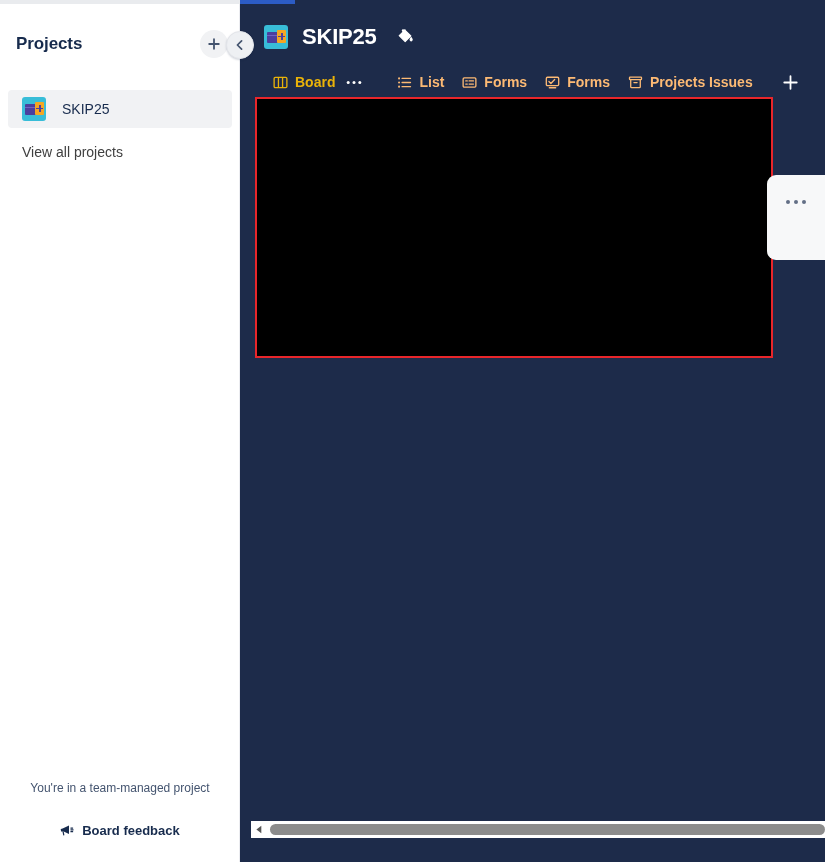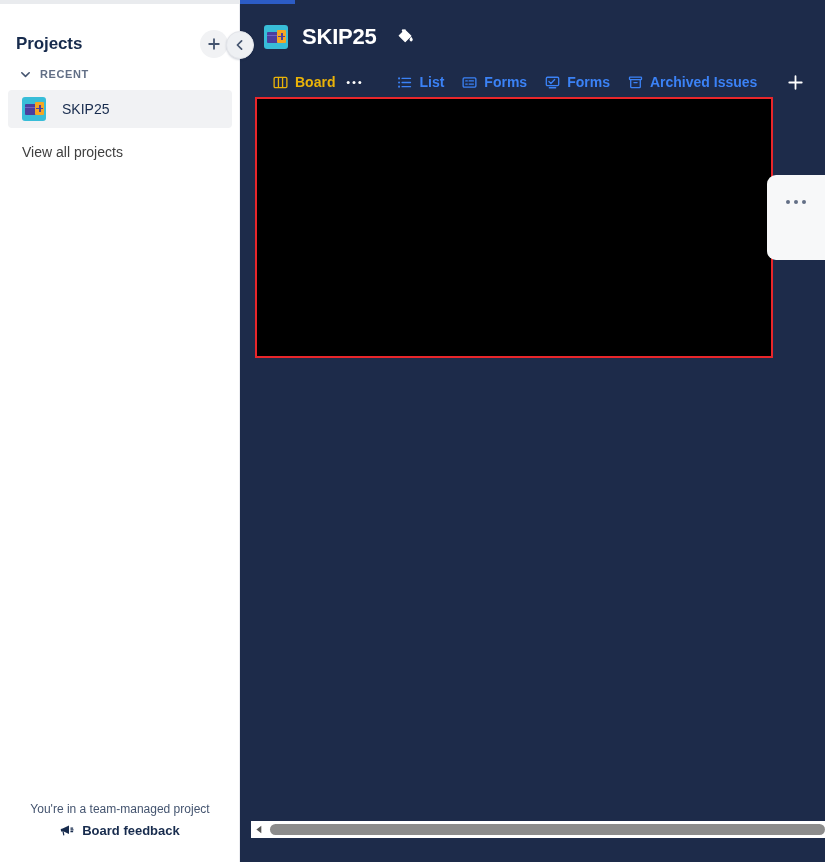--- a/index.html
+++ b/index.html
@@ -191,21 +191,21 @@
 
   .sidebar-footer {
     position: absolute;
     bottom: 20px; left: 0;
     width: 240px;
     text-align: center;
   }
   .team-managed {
     font-size: 12px;
     color: #44546f;
-    margin-bottom: 7px;
+    margin-bottom: 28px;
   }
   .give-feedback {
     display: inline-flex;
     align-items: center;
     gap: 7px;
     font-size: 13px;
     font-weight: 700;
     color: #172b4d;
     cursor: pointer;
   }
@@ -252,21 +252,21 @@
     gap: 0px;
   }
   .tab {
     display: flex;
     align-items: center;
     gap: 7px;
     height: 32px;
     padding: 0 9px;
     font-size: 14px;
     font-weight: 700;
-    color: #3b82f6;
+    color: #fdba74;
     cursor: pointer;
     position: relative;
     white-space: nowrap;
   }
   .tab.active { color: #eab308; justify-content: flex-end; }
   .tab.active::after {
     content: "";
     position: absolute;
     left: 4px; right: 4px;
     bottom: -2px;
@@ -391,28 +391,20 @@
         </svg>
       </button>
     </div>
 
     <div class="collapse-btn">
       <svg width="12" height="12" viewBox="0 0 12 12">
         <path d="M7.6 1.8L3.4 6l4.2 4.2" fill="none" stroke="#44546f" stroke-width="1.7" stroke-linecap="round" stroke-linejoin="round"></path>
       </svg>
     </div>
 
-    <div class="section-head">
-      <span class="section-chevron">
-        <svg width="11" height="11" viewBox="0 0 11 11">
-          <path d="M1.8 3.8L5.5 7.4 9.2 3.8" fill="none" stroke="#44546f" stroke-width="1.6" stroke-linecap="round" stroke-linejoin="round"></path>
-        </svg>
-      </span>
-      <span class="section-label">RECENT</span>
-    </div>
 
     <div class="project-item">
       <span class="proj-icon">
         <span class="bar"></span>
         <span class="sq"></span>
         <span class="plus-v"></span>
         <span class="plus-h"></span>
       </span>
       <span class="project-label">SKIP25</span>
     </div>
@@ -498,21 +490,21 @@
         </svg>
         <span>Forms</span>
       </div>
 
       <div class="tab">
         <svg width="15" height="15" viewBox="0 0 16 16">
           <rect x="1.6" y="2.2" width="12.8" height="2.8" rx="0.7" fill="none" stroke="currentColor" stroke-width="1.4"></rect>
           <path d="M2.9 5.2v7.3a1 1 0 001 1h8.2a1 1 0 001-1V5.2" fill="none" stroke="currentColor" stroke-width="1.4"></path>
           <path d="M6.3 8.1h3.4" stroke="currentColor" stroke-width="1.4" stroke-linecap="round"></path>
         </svg>
-        <span>Archived Issues</span>
+        <span>Projects Issues</span>
       </div>
 
       <div class="tab-add">
         <svg width="17" height="17" viewBox="0 0 18 18">
           <path d="M9 2.4v13.2M2.4 9h13.2" stroke="#ffffff" stroke-width="1.9" stroke-linecap="round"></path>
         </svg>
       </div>
     </nav>
 
     <div class="board-region"></div>

